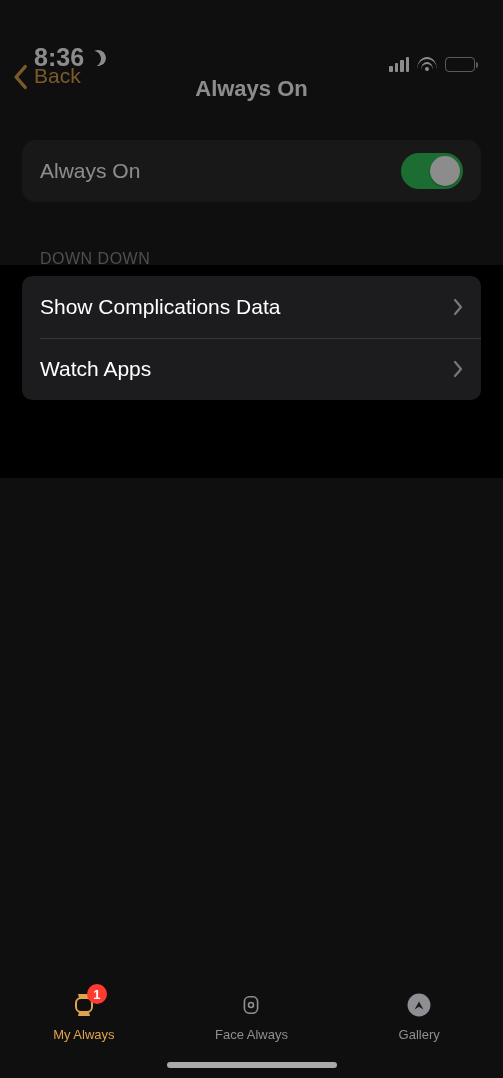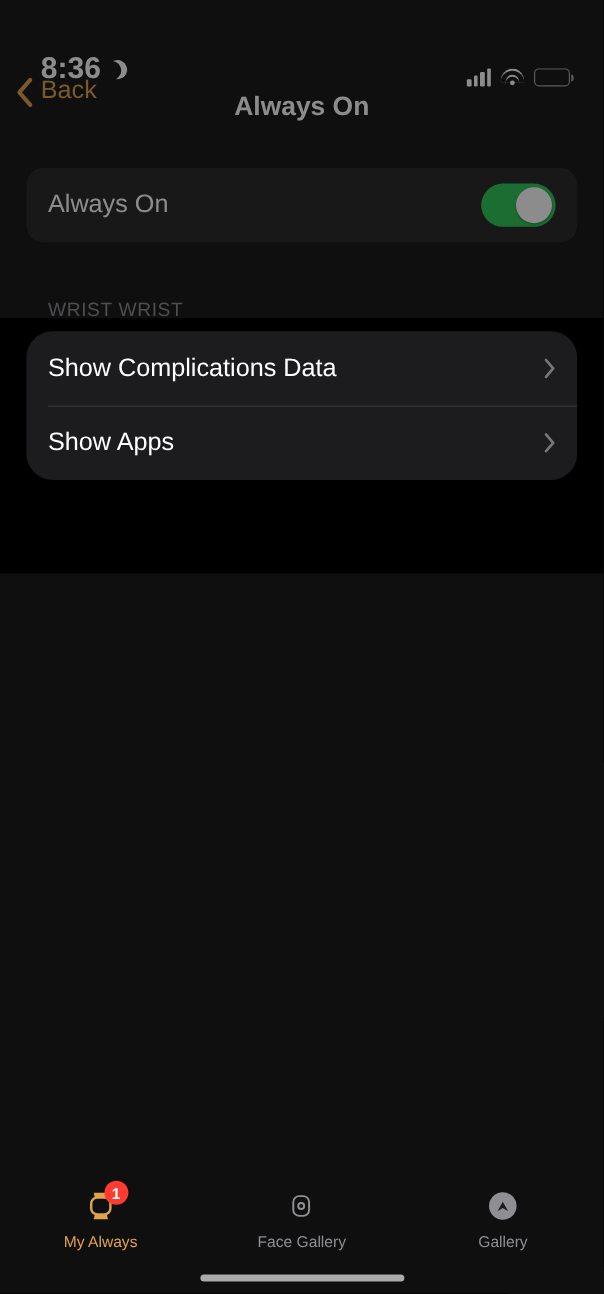--- a/index.html
+++ b/index.html
@@ -136,21 +136,21 @@
     position:absolute; right:3px; top:3px;
     width:30px; height:30px; border-radius:15px;
     background:#fff;
     box-shadow: 0 1px 2px rgba(0,0,0,0.3);
   }
   
   .group.g2 {
     top: 276px;
     background:#1c1c1e;
     left:22px; right:22px;
-    border-radius:22px;
+    border-radius:10px;
     z-index: 5;
   }
   .highlight-strip {
     position:absolute;
     top:265px; left:0; right:0; height:213px;
     background:#000;
   }
   .chevron {
     width:10px; height:18px;
     opacity:0.4;
@@ -226,32 +226,32 @@
   <div class="group g1">
     <div class="row">
       <span>Always On</span>
       <span class="spacer"></span>
       <span class="toggle">
           <span class="knob"></span>
         </span>
     </div>
   </div>
 
-  <div class="section-header sh1">WRIST WRIST</div>
+  <div class="section-header sh1">DOWN DOWN</div>
 
   <div class="group g2">
     <div class="row">
       <span>Show Complications Data</span>
       <span class="spacer"></span>
       <svg class="chevron" viewBox="0 0 10 18">
           <path d="M2 2 L8 9 L2 16" stroke="#fff" stroke-width="2.2" fill="none" stroke-linecap="round" stroke-linejoin="round"></path>
         </svg>
     </div>
     <div class="row">
-      <span>Show Apps</span>
+      <span>Watch Apps</span>
       <span class="spacer"></span>
       <svg class="chevron" viewBox="0 0 10 18">
           <path d="M2 2 L8 9 L2 16" stroke="#fff" stroke-width="2.2" fill="none" stroke-linecap="round" stroke-linejoin="round"></path>
         </svg>
     </div>
   </div>
 
   <div class="dim top"></div>
   <div class="dim bottom"></div>
 
@@ -267,21 +267,21 @@
       </div>
       <span>My Always</span>
     </div>
     <div class="tab">
       <div class="icon-slot">
         <svg viewBox="0 0 34 34" width="28" height="28">
           <rect x="9" y="7" width="16" height="20" rx="6" fill="none" stroke="#8e8e93" stroke-width="2"></rect>
           <circle cx="17" cy="17" r="3" fill="none" stroke="#8e8e93" stroke-width="2"></circle>
         </svg>
       </div>
-      <span>Face Gallery</span>
+      <span>Face Always</span>
     </div>
     <div class="tab">
       <div class="icon-slot">
         <svg viewBox="0 0 34 34" width="30" height="30">
           <circle cx="17" cy="17" r="13" fill="#8e8e93"></circle>
           <path d="M12 22 L17 13 L22 22 L17 19 Z" fill="#1c1c1e"></path>
         </svg>
       </div>
       <span>Gallery</span>
     </div>

